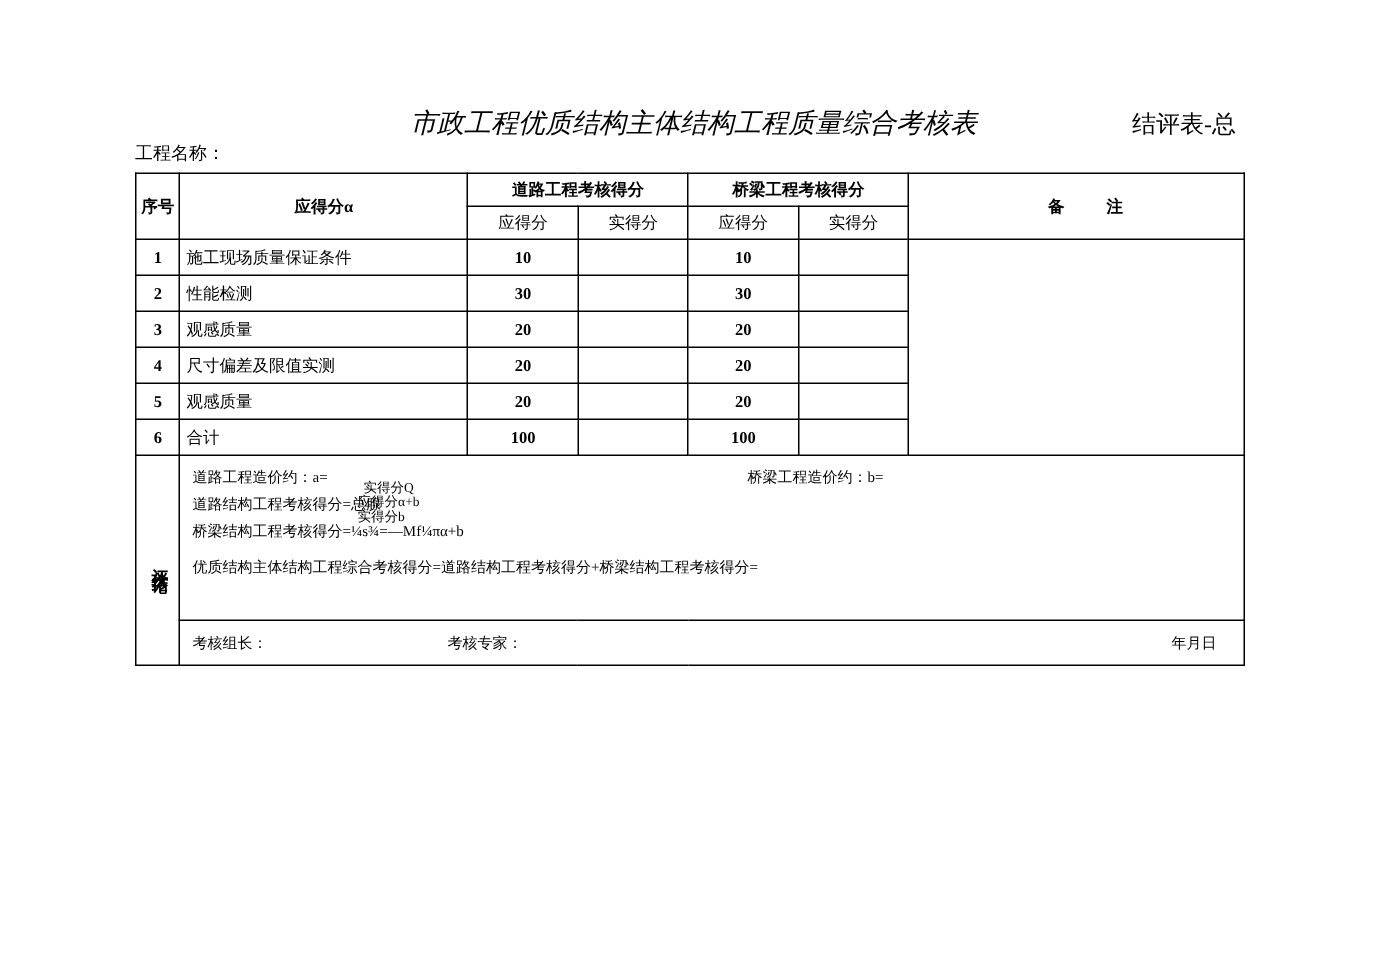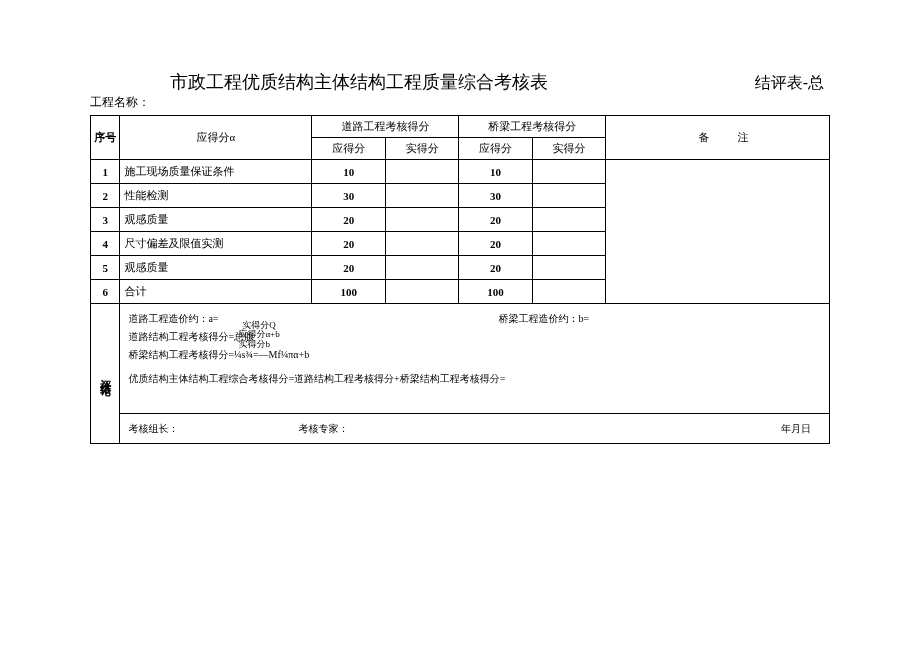--- a/index.html
+++ b/index.html
@@ -13,23 +13,25 @@
       padding: 70px 90px 0 90px;
       position: relative;
     }
     .header-row {
       display: flex;
       align-items: flex-end;
       margin-bottom: 6px;
     }
     .title {
       flex: 1;
+      text-align: center;
       font-size: 18px;
       font-weight: normal;
       padding-left: 80px;
+      font-style: italic;
     }
     .form-code {
       font-size: 16px;
       padding-right: 6px;
     }
     .proj-name {
       font-size: 12px;
       margin-bottom: 4px;
       margin-top: -6px;
     }
@@ -38,21 +40,21 @@
       width: 100%;
       table-layout: fixed;
     }
     td, th {
       border: 1px solid #000;
       padding: 0;
       vertical-align: middle;
       font-weight: normal;
       font-size: 11px;
     }
-    .h-row1 td { height: 22px; }
+    .h-row1 td { height: 22px; font-weight: bold; }
     .h-row2 td { height: 22px; }
     .body-row td { height: 24px; }
     .seq {
       width: 26px;
       text-align: center;
       font-weight: bold;
     }
     .item {
       width: 170px;
       padding-left: 4px;

